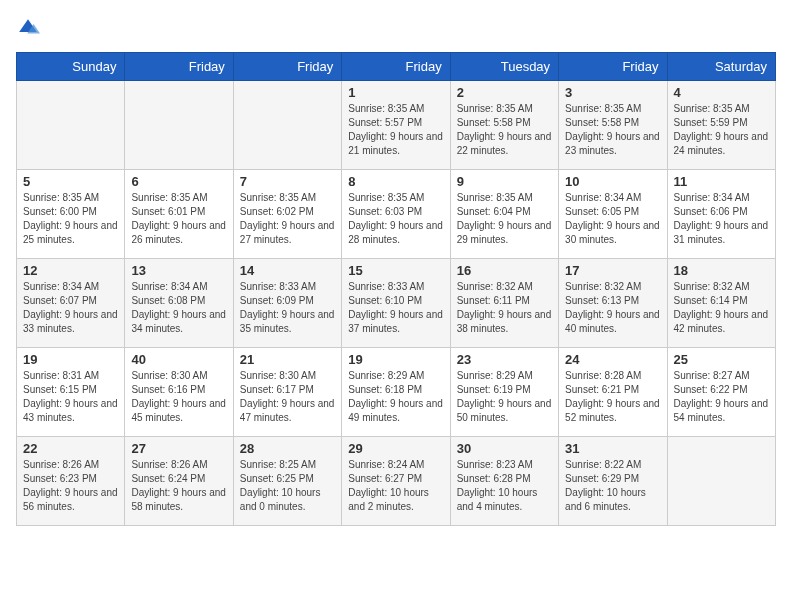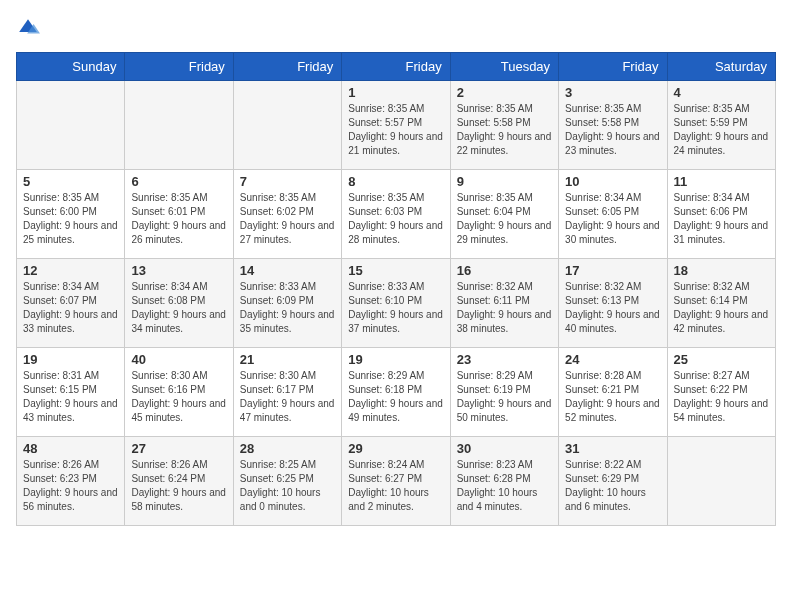--- a/index.html
+++ b/index.html
@@ -278,21 +278,21 @@
         <td>
           <div class="cell-inner">
             <div class="day-number">25</div>
             <div class="cell-text">Sunrise: 8:27 AM<br>Sunset: 6:22 PM<br>Daylight: 9 hours and 54 minutes.</div>
           </div>
         </td>
       </tr>
       <tr>
         <td>
           <div class="cell-inner">
-            <div class="day-number">48</div>
+            <div class="day-number">22</div>
             <div class="cell-text">Sunrise: 8:26 AM<br>Sunset: 6:23 PM<br>Daylight: 9 hours and 56 minutes.</div>
           </div>
         </td>
         <td>
           <div class="cell-inner">
             <div class="day-number">27</div>
             <div class="cell-text">Sunrise: 8:26 AM<br>Sunset: 6:24 PM<br>Daylight: 9 hours and 58 minutes.</div>
           </div>
         </td>
         <td>

